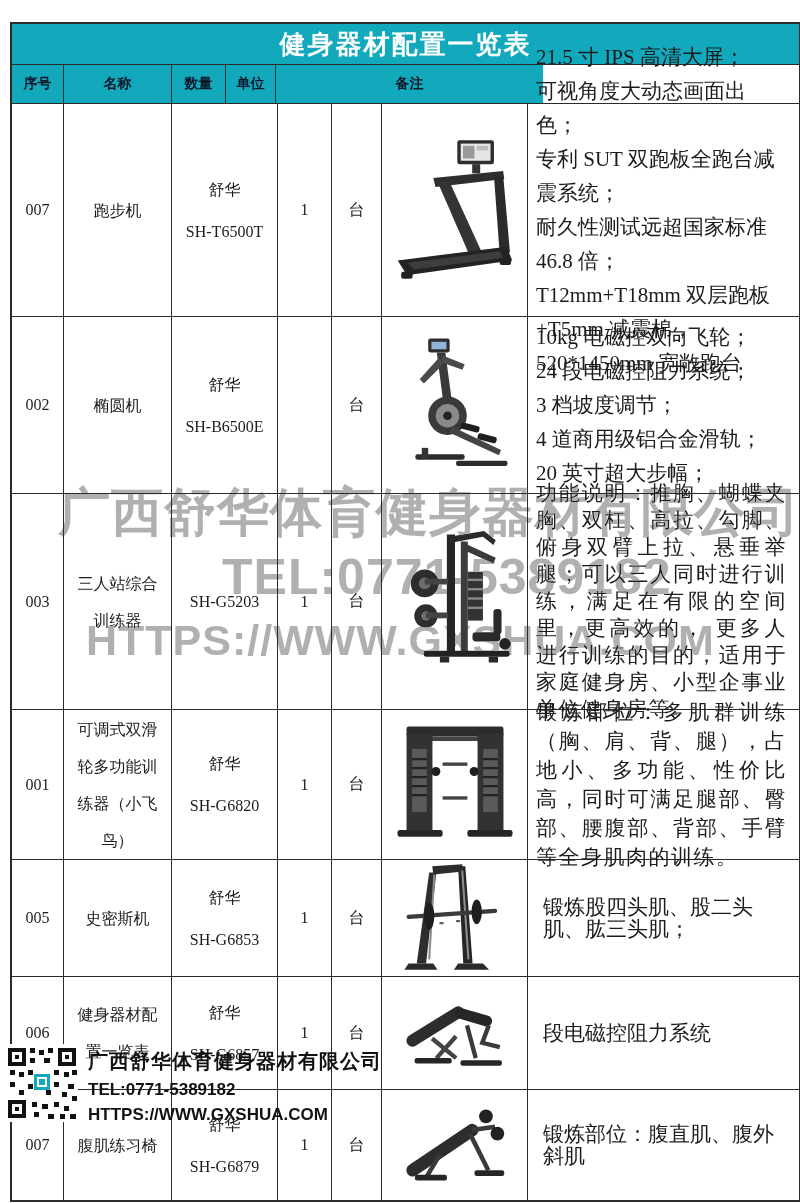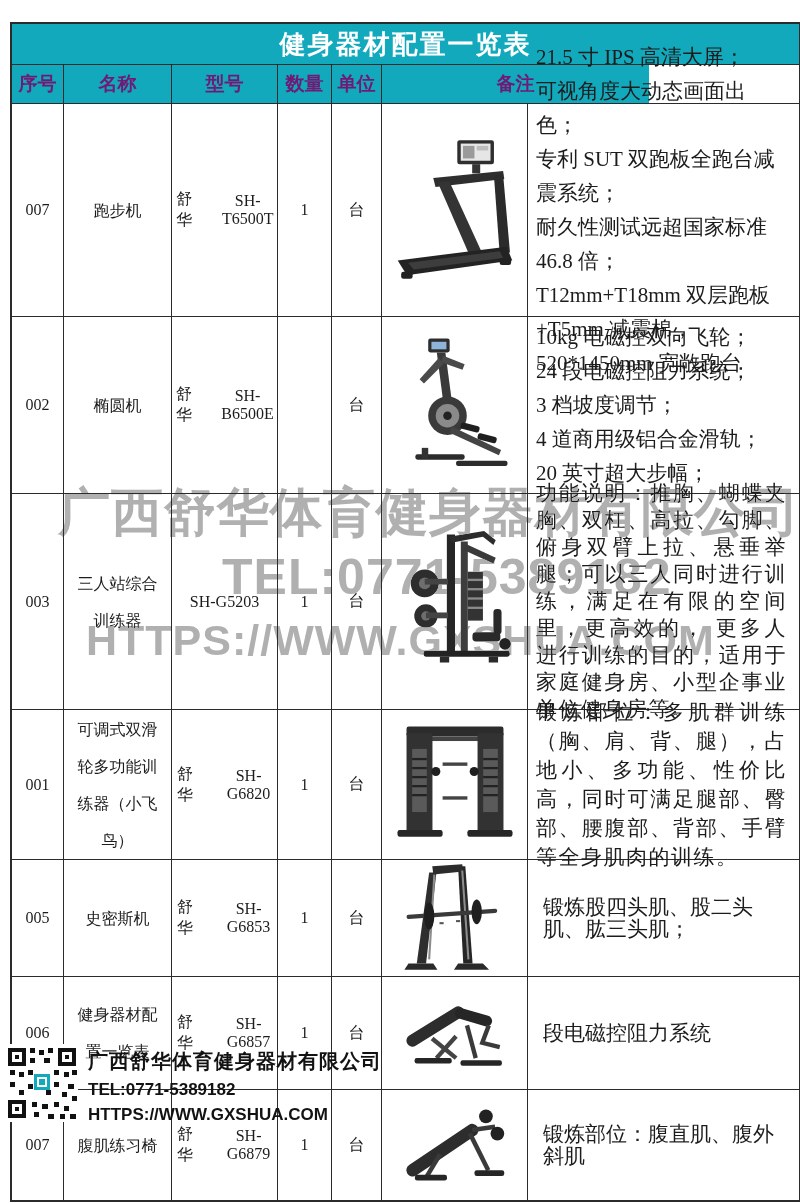--- a/index.html
+++ b/index.html
@@ -27,27 +27,27 @@
      text-align:center;}
   .c:last-child{border-right:none;}
   .col-seq{width:52px;}
   .col-name{width:108px;}
   .col-model{width:106px;}
   .col-qty{width:54px;}
   .col-unit{width:50px;}
   .col-pic{width:146px;}
   .col-rem{width:267px;}
   .head .c{
-    background:#12a9bc;color:#701a75;font-weight:bold;font-size:19px;
+    background:#12a9bc;color:#0f172a;font-weight:bold;font-size:14px;
     font-family:"Liberation Sans","DejaVu Sans",sans-serif;
     height:38px;
   }
   .body-row .c{font-size:16px;}
   .name-inner{width:88px;line-height:37px;}
-  .model-cell{flex-direction:row;gap:22px;font-size:16px;}
+  .model-cell{flex-direction:column;gap:22px;font-size:16px;}
   .model-cell .brand:empty{display:none;}
   .rem-cell{justify-content:flex-start;text-align:left;padding:0 8px;}
   .lines{white-space:pre-line;font-size:21px;}
   .lh34{line-height:34px;}
   .para{white-space:normal;letter-spacing:1.5px;text-align:justify;}
   .lh27{line-height:27px;}
   .lh29{line-height:29px;}
   .single{line-height:22px;margin-left:7px;}
   
   .r1{height:212px;} .r2{height:176px;} .r3{height:215px;}
@@ -79,21 +79,20 @@
 
 <div class="page">
 
   <div class="tbl">
 
     <div class="title-bar">健身器材配置一览表</div>
 
     <div class="row head">
       <div class="c col-seq">序号</div>
       <div class="c col-name">名称</div>
-      <div class="c col-model">型号</div>
       <div class="c col-qty">数量</div>
       <div class="c col-unit">单位</div>
       <div class="c col-rem">备注</div>
     </div>
 
     <div class="row body-row r1">
       <div class="c col-seq">007</div>
       <div class="c col-name">
           <div class="name-inner">跑步机</div>
         </div>

